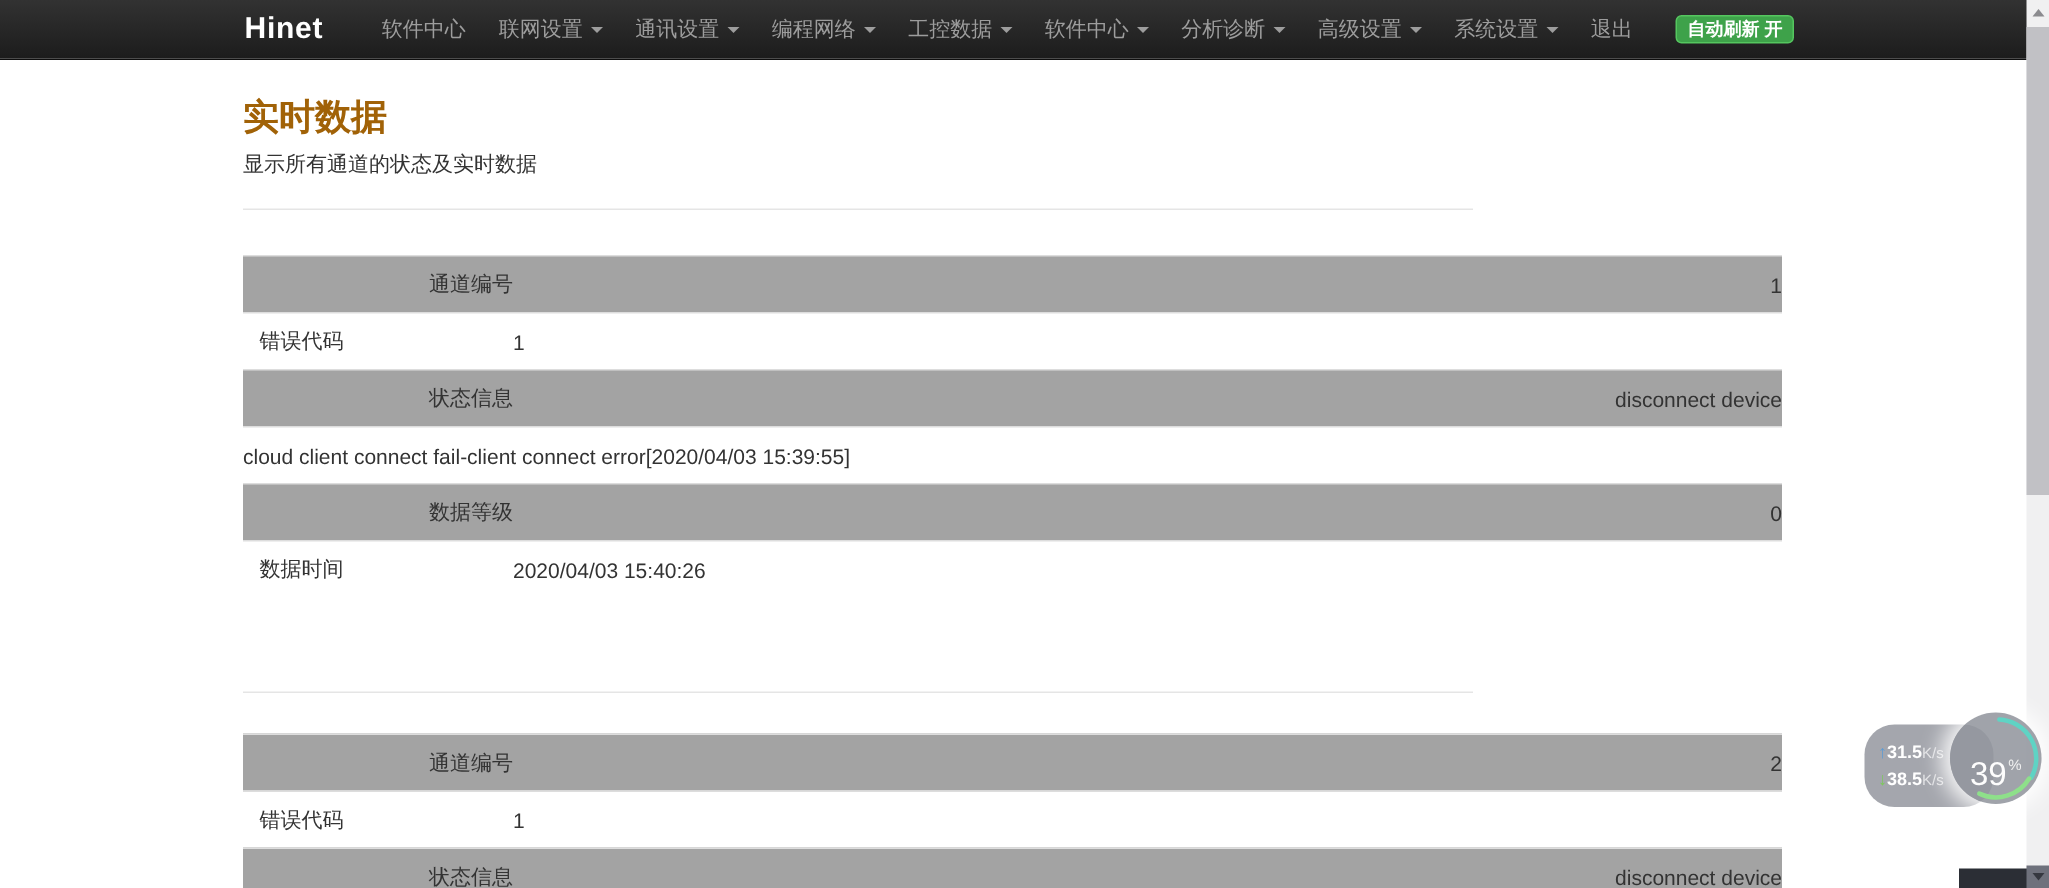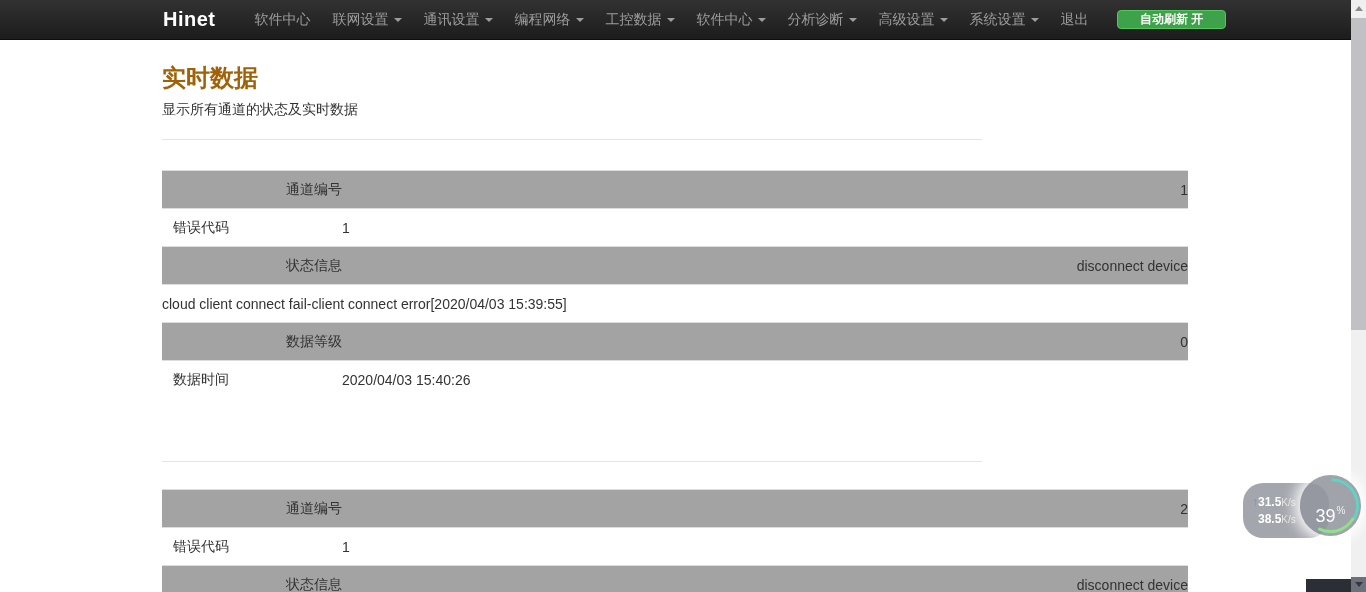--- a/index.html
+++ b/index.html
@@ -11,21 +11,21 @@
     background:linear-gradient(#323232,#1c1c1c); display:flex; align-items:center;
     padding-left:163px; border-bottom:1px solid #0e0e0e; }
   .brand { color:#fff; font-size:20px; font-weight:bold; margin-right:28px; letter-spacing:0.5px; }
   .nav-item { color:#9d9d9d; font-size:14px; padding:0 11px; height:40px;
     display:flex; align-items:center; cursor:pointer; white-space:nowrap; }
   .caret { display:inline-block; width:0; height:0; margin-left:5px;
     border-left:4px solid transparent; border-right:4px solid transparent;
     border-top:4px solid #9d9d9d; }
   .refresh-badge { position:absolute; left:1117px; top:10px; height:19px;
     background:#3ea24a; border:1px solid #55c65f; border-radius:4px; color:#fff;
-    font-size:12px; font-weight:bold; line-height:17px; padding:0 22px; cursor:pointer; }
+    font-size:12px; font-weight:bold; line-height:17px; padding:0 7px; cursor:pointer; }
 
   
   .main { margin-left:162px; width:1026px; }
   .page-title { margin-top:22px; font-size:24px; font-weight:bold; color:#a16207; }
   .page-subtitle { margin-top:7px; font-size:14px; color:#333; }
   .rule { border:none; border-top:1px solid #e5e5e5; width:820px; height:0; }
   .rule-1 { margin-top:20px; }
   .rule-2 { margin-top:63px; }
 
   .kv-table { width:1026px; }
@@ -46,21 +46,21 @@
   .speed-line { font-size:12px; line-height:16px; color:#fff; white-space:nowrap; }
   .arrow-up { color:#5b9bd5; font-weight:bold; }
   .arrow-down { color:#7ec75f; font-weight:bold; }
   .speed-num { font-weight:bold; color:#fff; }
   .speed-unit { font-size:10px; color:rgba(255,255,255,0.68); }
   .progress-circle { position:absolute; left:57px; top:0; width:61px; height:61px;
     border-radius:50%; background:rgba(147,150,158,0.88);
     box-shadow:0 0 14px 6px rgba(255,255,255,0.9);
     display:flex; align-items:center; justify-content:center; }
   .progress-circle svg { position:absolute; left:0; top:0; }
-  .pct-num { font-size:18px; color:#fdfdfd;margin-top:21px; }
+  .pct-num { font-size:22px; color:#fdfdfd;margin-top:21px; }
   .pct-sym { font-size:10px; color:#f0f0f0; margin:10px 0 0 1px; }
 
   
   .scroll-track { position:absolute; right:0; top:0; width:15px; height:592px;
     background:#f0f0f1; z-index:30; }
   .scroll-btn-up { position:absolute; right:0; top:0; width:15px; height:17px;
     display:flex; align-items:center; justify-content:center; z-index:31; cursor:pointer; }
   .tri-up { width:0; height:0; border-left:4px solid transparent;
     border-right:4px solid transparent; border-bottom:5px solid #8b8b8f; }
   .scroll-thumb { position:absolute; right:0; top:18px; width:15px; height:312px;

